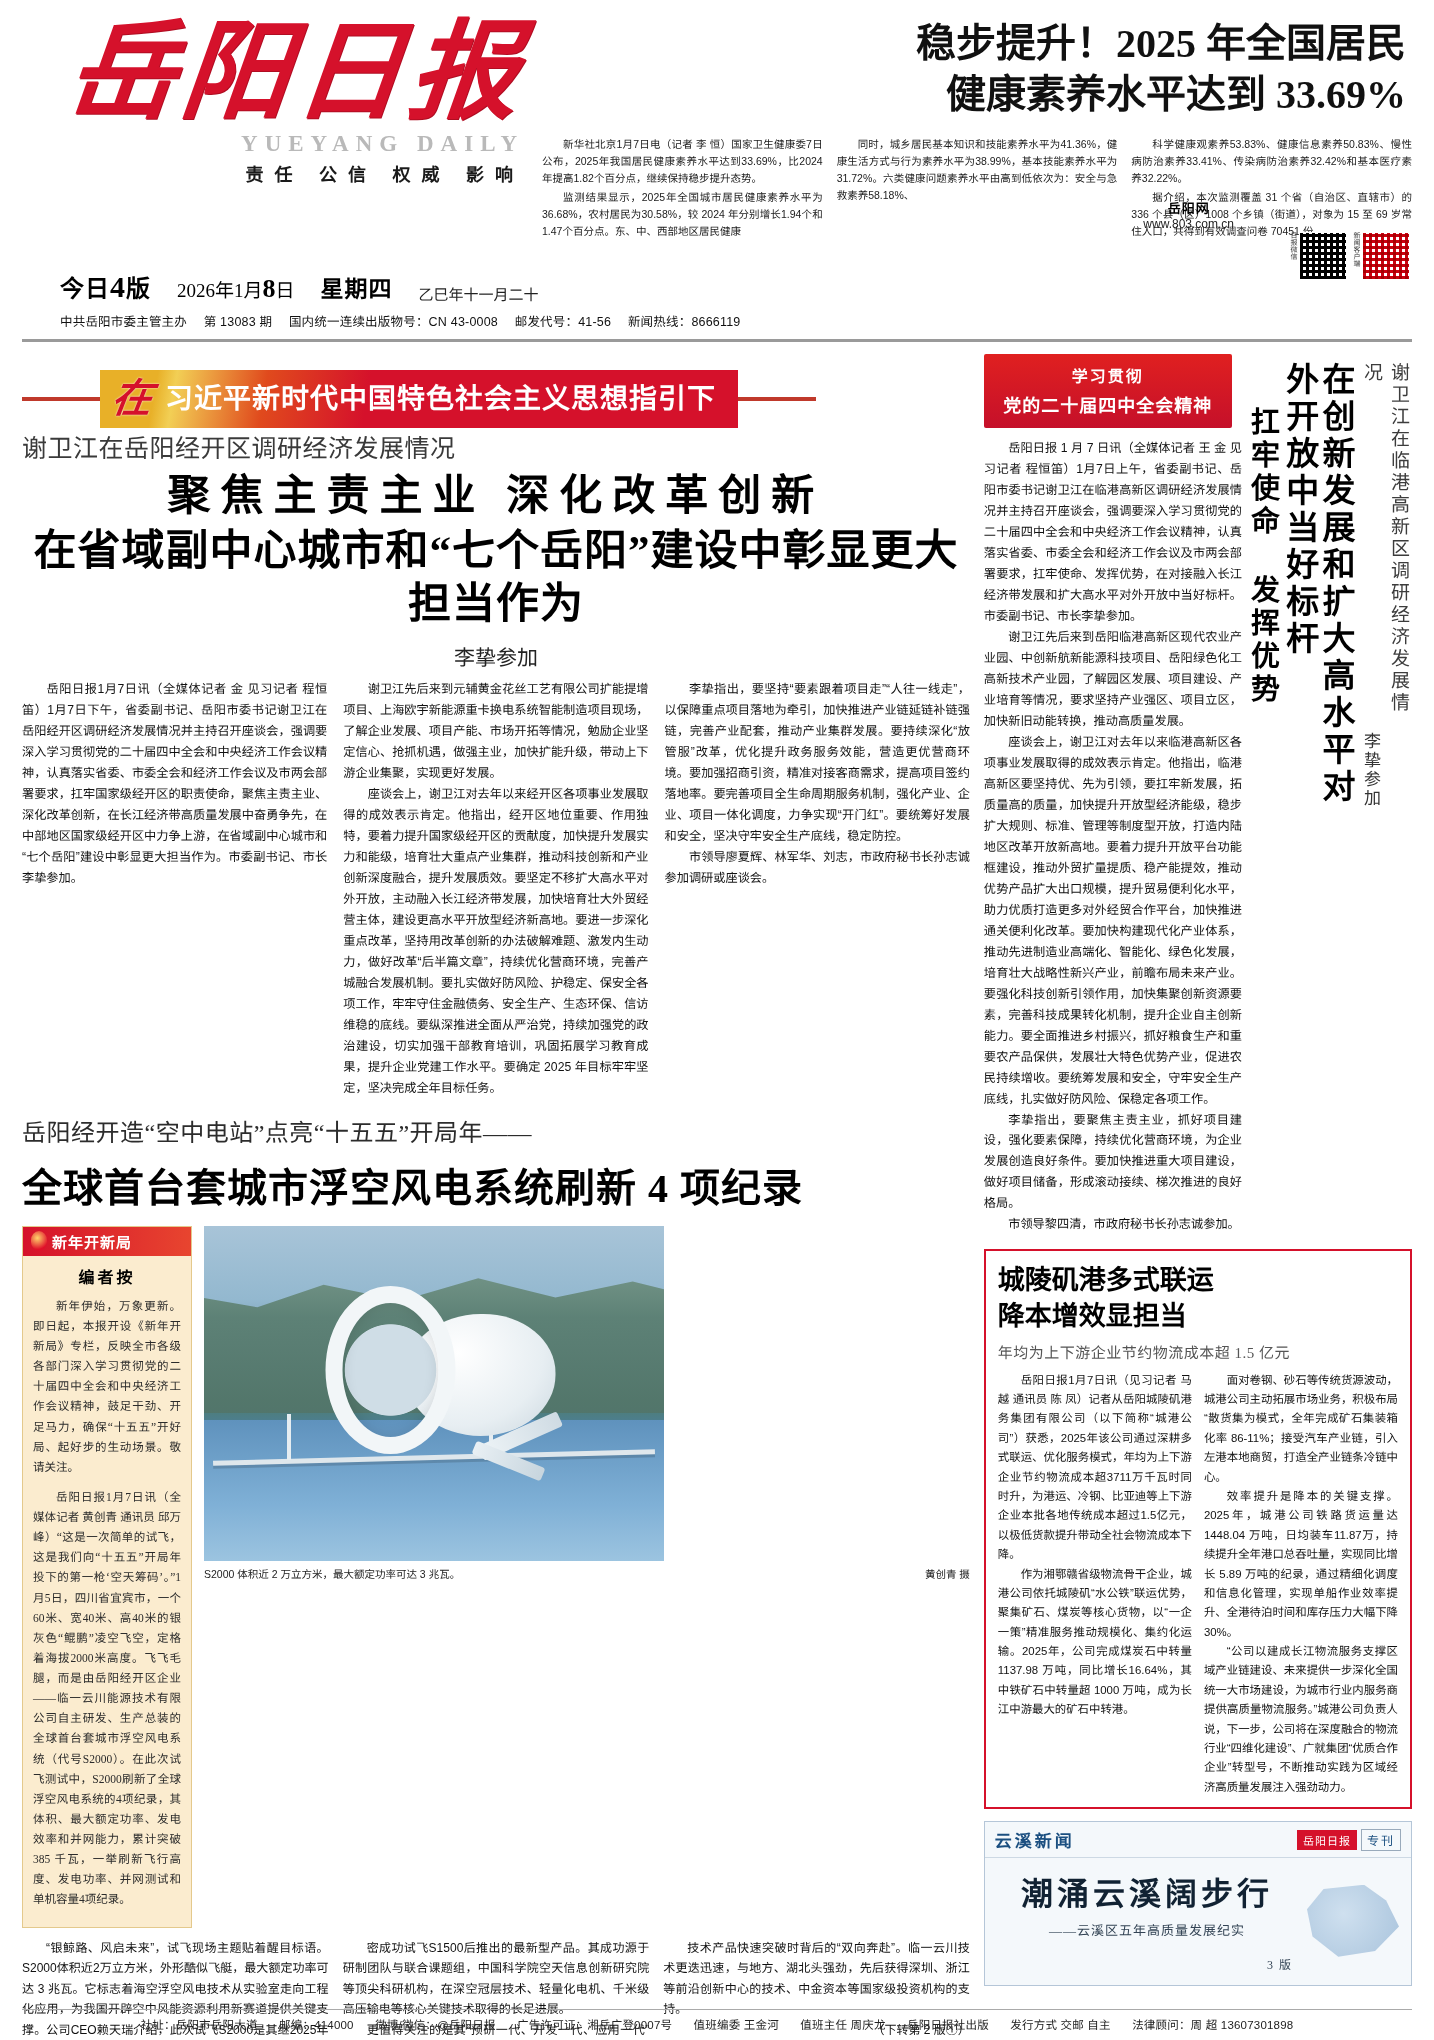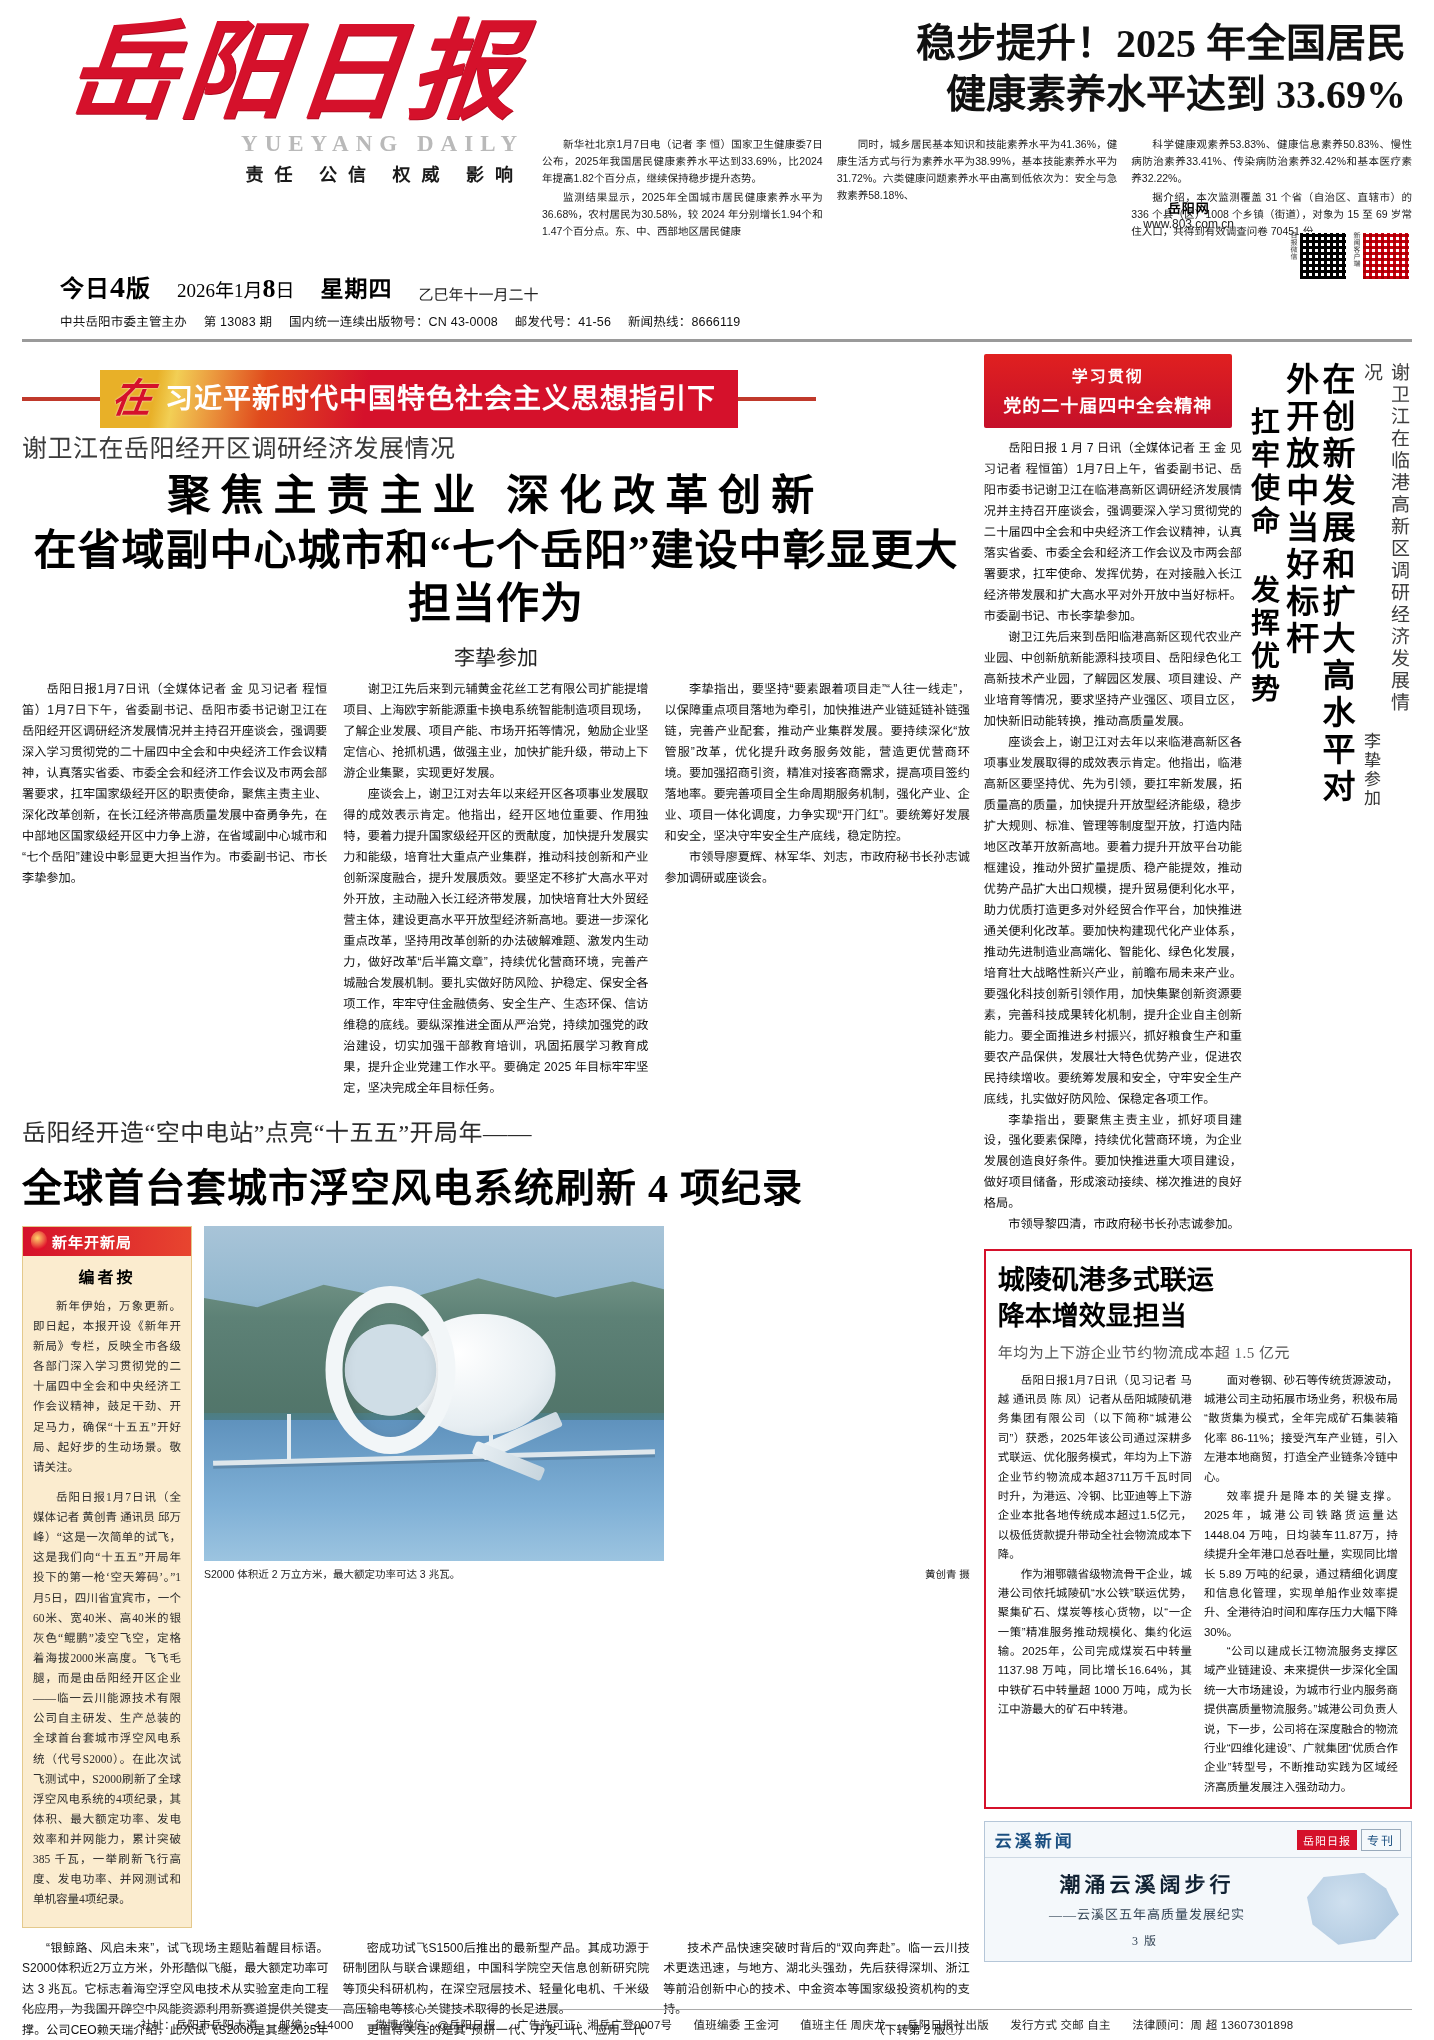--- a/index.html
+++ b/index.html
@@ -255,23 +255,23 @@
   .yunxi-head {
     display: flex; align-items: center; justify-content: space-between;
     padding: 5px 10px; border-bottom: 1px solid #cdd9e4;
   }
   .yunxi-head .lab { font-size: 17px; font-weight: 700; letter-spacing: 3px; color: #1b4f80; }
   .yx-badge { display: flex; align-items: center; gap: 4px; }
   .yx-red { background: #d5112b; color: #fff; font-size: 11px; padding: 2px 6px; letter-spacing: 1px; }
   .yx-tag { font-size: 12px; color: #1b4f80; letter-spacing: 2px; border: 1px solid #9ab; padding: 1px 5px; }
   .yunxi-body { display: flex; padding: 10px 12px 12px; gap: 10px; align-items: center; }
   .yunxi-txt { flex: 1; }
-  .yunxi-txt .t1 { font-size: 21px; font-weight: 700; letter-spacing: 4px; color: #123; text-align: center; }
+  .yunxi-txt .t1 { font-size: 32px; font-weight: 700; letter-spacing: 4px; color: #123; text-align: center; }
   .yunxi-txt .t2 { font-size: 13px; color: #345; text-align: center; margin-top: 6px; letter-spacing: 1px; }
-  .yunxi-txt .t3 { font-size: 12px; color: #345; text-align: center; margin-top: 8px; letter-spacing: 6px; }
+  .yunxi-txt .t3 { font-size: 12px; color: #345; text-align: right; margin-top: 16px; letter-spacing: 6px; }
   .yunxi-map {
     width: 92px; height: 72px;
     background: radial-gradient(circle at 40% 40%,#cfe0ef,#a8c3dc);
     clip-path: polygon(18% 6%,62% 0,86% 22%,100% 58%,74% 92%,34% 100%,6% 72%,0 34%);
   }
 
   
   .footer {
     position: absolute; left: 22px; right: 22px; bottom: 8px;
     border-top: 1px solid #aaa; padding-top: 6px;

